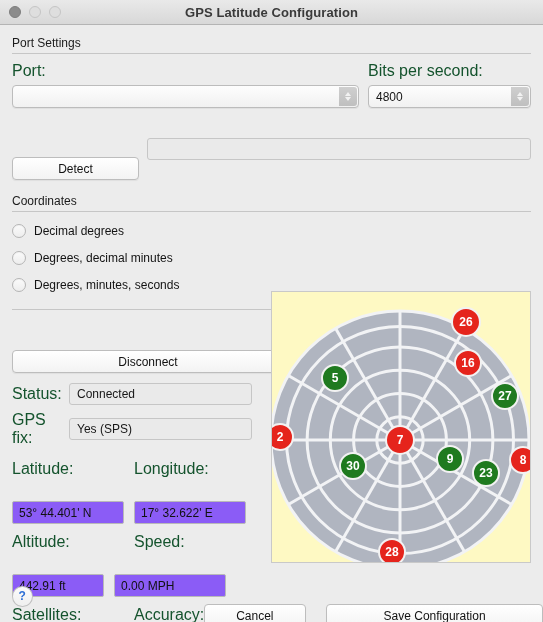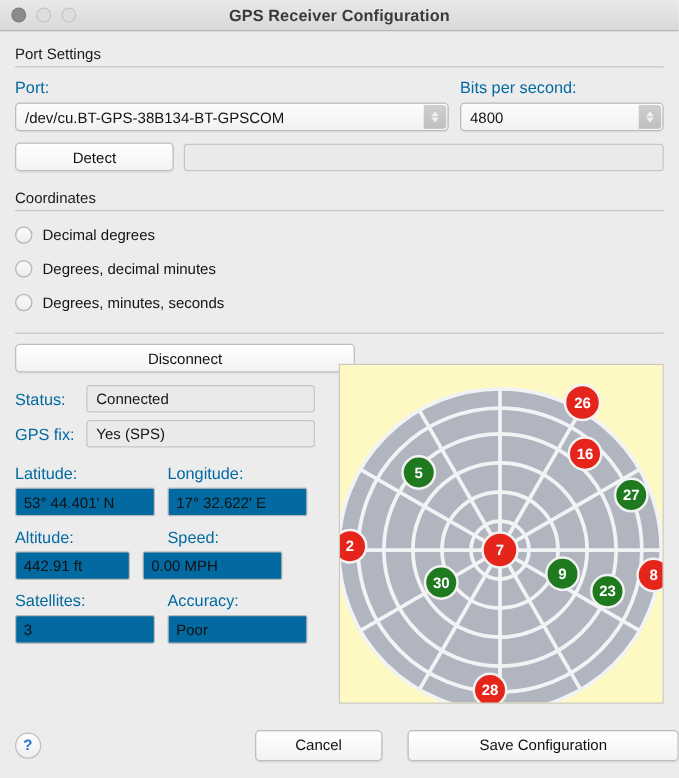--- a/index.html
+++ b/index.html
@@ -39,21 +39,21 @@
   
   .content { flex: 1; position: relative; padding: 0 12px; border-radius: 23px; }
 
   .section-head {
     font-size: 12px; color: #1b1b1b; font-weight: normal;
     padding-bottom: 3px;
   }
   .section-rule { height: 1px; background: #c6c6c6; margin-bottom: 8px; }
 
   .row { display: flex; align-items: center; }
-  .flabel { font-size: 13px; color: #0369a1; }
+  .flabel { font-size: 16px; color: #14532d; }
 
   
   .combo {
     position: relative; height: 23px;
     background: linear-gradient(180deg,#fdfdfd,#f1f1f1);
     border: 1px solid #bcbcbc; border-radius: 4px;
     display: flex; align-items: center;
     box-shadow: 0 1px 0 rgba(0,0,0,.05);
   }
   .combo .val {
@@ -72,37 +72,38 @@
   .chev.dn { border-top: 4px solid #f2f2f2; }
 
   
   .btn {
     height: 23px;
     background: linear-gradient(180deg,#ffffff,#f3f3f3);
     border: 1px solid #bdbdbd; border-radius: 4px;
     font-size: 12px; color: #111; text-align: center;
     display: flex; align-items: center; justify-content: center;
     box-shadow: 0 1px 1px rgba(0,0,0,.06);
+    margin-top: 40px;
   }
 
   
   .inset {
     height: 22px;
     background: #eaeaea;
     border: 1px solid #c6c6c6; border-radius: 3px;
     font-size: 12px; color: #171717;
     display: flex; align-items: center; padding-left: 7px;
   }
   
   .tfield {
     height: 23px;
-    background: #0369a1;
+    background: #8b5cf6;
     border: 1px solid #b9b9b9; border-radius: 2px;
     font-size: 12px; color: #111;
-    display: flex; align-items: center; padding-left: 6px;
+    display: flex; align-items: center; padding-left: 6px; margin-top: 19px;
   }
 
   
   .radio-row { display: flex; align-items: center; height: 22px; }
   .radio {
     width: 14px; height: 14px; border-radius: 50%;
     background: linear-gradient(180deg,#fbfbfb,#ededed);
     border: 1px solid #b5b5b5; margin-right: 8px; flex: none;
     box-shadow: inset 0 1px 1px rgba(0,0,0,.04);
   }
@@ -143,37 +144,36 @@
 <body>
 
 <div class="window">
 
   <div class="titlebar">
     <div class="traffic">
       <div class="tl close"></div>
       <div class="tl min"></div>
       <div class="tl max"></div>
     </div>
-    <div class="title">GPS Receiver Configuration</div>
+    <div class="title">GPS Latitude Configuration</div>
   </div>
 
   <div class="content">
 
     <div style="height:11px"></div>
     <div class="section-head">Port Settings</div>
     <div class="section-rule"></div>
 
     <div class="row" style="margin-top:2px">
       <div class="flabel" style="width:356px">Port:</div>
       <div class="flabel">Bits per second:</div>
     </div>
 
     <div class="row" style="margin-top:5px; gap:9px">
       <div class="combo" style="width:347px">
-        <div class="val" style="max-width:320px">/dev/cu.BT-GPS-38B134-BT-GPSCOM</div>
         <div class="stepper">
           <div class="chev up"></div>
           <div class="chev dn"></div>
         </div>
       </div>
       <div class="combo" style="width:163px">
         <div class="val">4800</div>
         <div class="stepper">
           <div class="chev up"></div>
           <div class="chev dn"></div>

